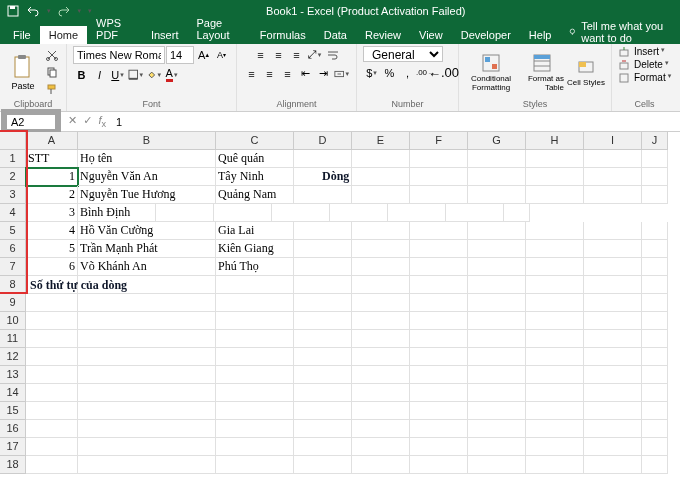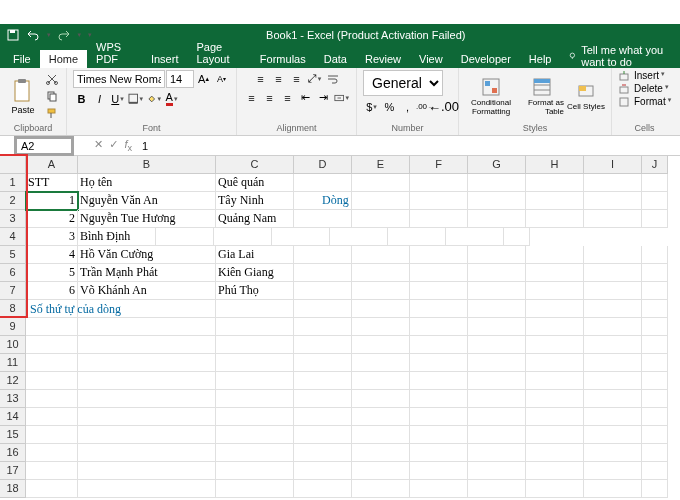--- a/index.html
+++ b/index.html
@@ -1,18 +1,18 @@
 <!DOCTYPE html>
 <html><head>
 <meta charset="utf-8">
 <style>
 * { margin: 0; padding: 0; box-sizing: border-box; font-family: "Segoe UI", Arial, sans-serif; }
 body { background: #fff; width: 680px; height: 500px; overflow: hidden; font-size: 11px; }
 
-.titlebar { background: #0e6837; height: 22px; display: flex; align-items: center; color: #fff; margin-top: 24px; }
+.titlebar { background: #0e6837; height: 22px; display: flex; align-items: center; color: #fff; }
 .qat { display: flex; align-items: center; gap: 6px; padding-left: 6px; }
 .qat-icon { width: 14px; height: 14px; display: inline-flex; align-items: center; justify-content: center; }
 .title-spacer { flex: 1; text-align: center; font-size: 11px; color: #fff; }
 
 .tabs { background: #0e6837; height: 22px; display: flex; align-items: flex-end; padding-left: 4px; }
 .tab { padding: 3px 9px; color: #fff; font-size: 11px; cursor: pointer; }
 .tab.file { background: #0e6837; }
 .tab.active { background: #fff; color: #1a1a1a; }
 .tell-me { display: flex; align-items: center; gap: 4px; margin-left: 8px; color: #fff; font-size: 11px; }
 
@@ -26,41 +26,41 @@
 .small-stack { display: flex; flex-direction: column; gap: 2px; }
 .small-btn { width: 17px; height: 15px; display: flex; align-items: center; justify-content: center; cursor: pointer; }
 
 .font-select { border: 1px solid #c5c5c5; background: #fff; font-size: 11px; height: 18px; padding: 0 3px; }
 .font-name { width: 92px; }
 .font-size { width: 28px; text-align: left; }
 .btn-row { display: flex; gap: 1px; }
 .ico-btn { width: 17px; height: 17px; display: flex; align-items: center; justify-content: center; font-size: 11px; cursor: pointer; border: 1px solid transparent; }
 .dd { font-size: 7px; color: #555; margin-left: 1px; }
 
-.num-select { border: 1px solid #c5c5c5; background: #fff; font-size: 14px; height: 26px; width: 80px; padding: 0 4px; }
+.num-select { border: 1px solid #c5c5c5; background: #fff; font-size: 12px; height: 16px; width: 80px; padding: 0 4px; }
 
 .formula-bar { display: flex; height: 20px; border-bottom: 1px solid #cecece; background: #fff; align-items: center; }
-.name-box { width: 60px; border: 3px solid #a3a3a3; margin: 14px; font-size: 11px; padding: 1px 4px; }
+.name-box { width: 60px; border: 6px solid #a3a3a3; margin: 1px; font-size: 11px; padding: 1px 4px; }
 .fx-btns { display: flex; gap: 6px; padding: 0 6px; color: #888; }
 .fx-input { flex: 1; border: none; padding: 1px 4px; font-size: 11px; }
 
 .sheet-area { position: relative; display: flex; }
 .corner { width: 26px; height: 18px; background: #f0f0f0; border-right: 1px solid #ccc; border-bottom: 1px solid #ccc; }
 .col-headers { display: flex; height: 18px; }
 .col-h { background: #f0f0f0; border-right: 1px solid #ccc; border-bottom: 1px solid #ccc; text-align: center; font-size: 11px; line-height: 17px; color: #333; }
 .row-headers { display: flex; flex-direction: column; }
 .row-h { background: #f0f0f0; border-right: 1px solid #ccc; border-bottom: 1px solid #ccc; text-align: center; font-size: 11px; line-height: 17px; width: 26px; height: 18px; color: #333; }
 .grid { position: relative; }
 .grid-row { display: flex; height: 18px; }
 .cell { border-right: 1px solid #e0e0e0; border-bottom: 1px solid #e0e0e0; font-size: 12px; font-family: "Times New Roman", serif; padding: 0 2px; line-height: 17px; overflow: hidden; white-space: nowrap; }
 .cell.num { text-align: right; }
 .active-cell { outline: 2px solid #1a7a3d; outline-offset: -1px; }
 
 .red-box-rows { position: absolute; left: -28px; top: -20px; width: 30px; height: 164px; border: 2px solid #e03030; pointer-events: none; }
-.annot { position: absolute; color: #0369a1; font-weight: normal; font-size: 12px; font-family: "Times New Roman", serif; }
+.annot { position: absolute; color: #0f172a; font-weight: bold; font-size: 12px; font-family: "Times New Roman", serif; }
 
 .wA { width: 52px; } .wB { width: 138px; } .wC { width: 78px; }
 .wD { width: 58px; } .wE { width: 58px; } .wF { width: 58px; }
 .wG { width: 58px; } .wH { width: 58px; } .wI { width: 58px; } .wJ { width: 26px; }
 </style>
 </head>
 <body>
 
 <div class="titlebar">
   <div class="qat">

